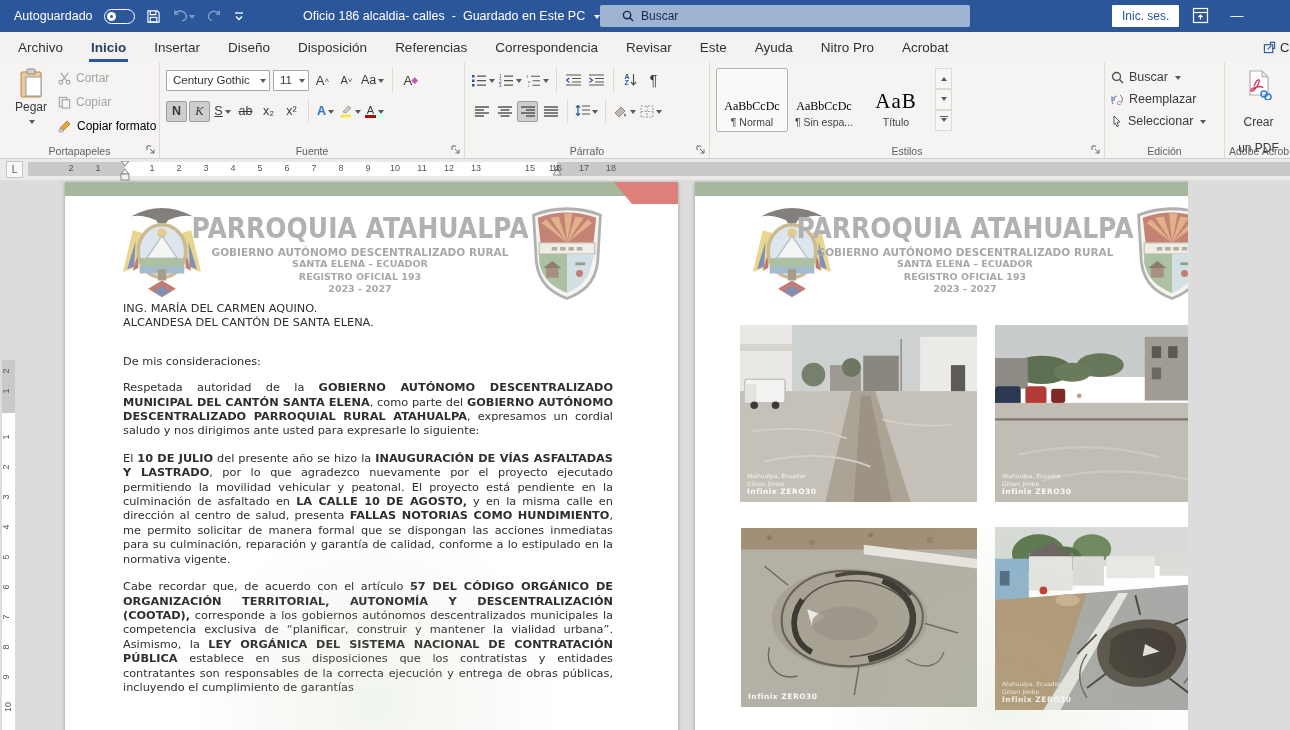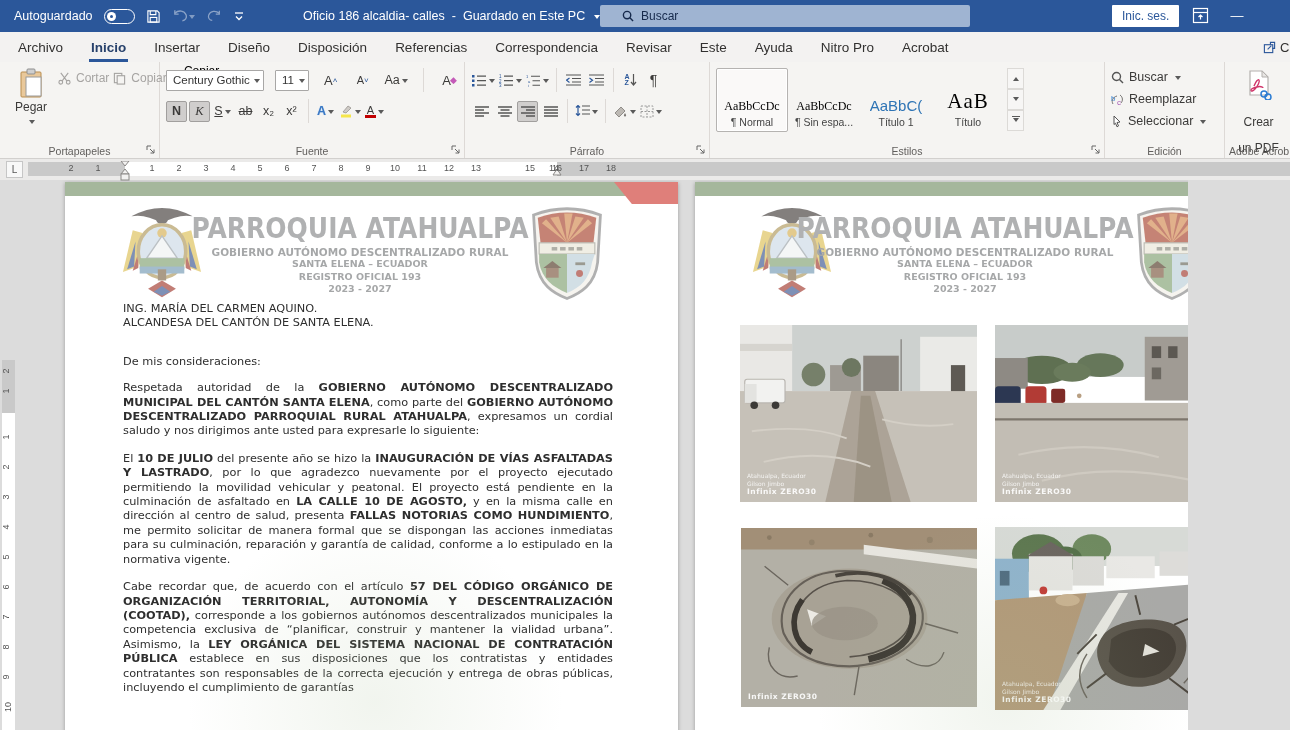--- a/index.html
+++ b/index.html
@@ -37,21 +37,21 @@
 .launch{position:absolute;right:3px;bottom:3px;width:11px;height:11px;display:flex;align-items:center;justify-content:center}
 .row{display:flex;align-items:center;height:28px}
 .ib{display:inline-flex;align-items:center;justify-content:center;min-width:21px;height:21px;border-radius:2px;color:#3b3a39;font-size:12.5px;padding:0 1px}
 .ib.on{background:#d0cecd;border:1px solid #a19f9e}
 .sep{width:1px;height:24px;background:#ddd9d6;margin:0 4px}
 .dd{width:0;height:0;border:3px solid transparent;border-top:4px solid #5a5a5a;margin:4px 0 0 2px;display:inline-block}
 .dis{color:#a6a4a2}
 
 #g-clip{width:160px}
 #paste-big{position:absolute;left:8px;top:6px;width:46px;height:72px;display:flex;flex-direction:column;align-items:center;gap:2px;font-size:12px;color:#3b3a39}
-#clip-col{position:absolute;left:58px;top:6px;display:flex;flex-direction:row;gap:4px}
+#clip-col{position:absolute;left:58px;top:6px;display:flex;flex-direction:column;gap:4px}
 #clip-col .mini{display:flex;align-items:center;gap:5px;height:20px;font-size:12px}
 
 #g-font{width:305px}
 .combo{height:21px;border:1px solid #a8a7a6;background:#fff;display:flex;align-items:center;font-size:11.5px;color:#333;padding:0 3px 0 6px;border-radius:1px}
 
 .stylecard{width:72px;height:64px;border:1px solid transparent;border-radius:2px;display:flex;flex-direction:column;align-items:center;justify-content:flex-end;padding-bottom:3px;gap:2px}
 .stylecard.sel{background:#faf9f8;border-color:#b5b3b1;box-shadow:inset 0 0 0 1px #fff}
 .sprev{font-family:"Liberation Serif",serif;font-size:12px;color:#000;white-space:nowrap;overflow:hidden;max-width:68px}
 .sprev.h1,.sprev.h2{color:#2e74b5;font-family:"Liberation Sans",sans-serif}
 .sprev.h1{font-size:15px}.sprev.h2{font-size:13.5px}
@@ -247,21 +247,21 @@
       <span class="glabel">Portapapeles</span>
       <span class="launch">
           <svg width="9" height="9" viewBox="0 0 9 9" fill="none" stroke="#666" stroke-width="1">
             <path d="M1 1 v4 M1 1 h4"></path>
             <path d="M4 4 l4 4 M8 4.5 V8 H4.5"></path>
           </svg>
         </span>
     </div>
 
     <div class="group" id="g-font">
-      <div class="row" style="gap:11px">
+      <div class="row" style="gap:3px">
         <span class="combo" style="width:104px">
             <span style="flex:1">Century Gothic</span>
             <span class="dd"></span>
           </span>
         <span class="combo" style="width:36px">
             <span style="flex:1">11</span>
             <span class="dd"></span>
           </span>
         <span class="ib">
             <span style="font-size:13px">A</span>
@@ -454,24 +454,20 @@
 
     <div class="group" style="width:395px">
       <div class="row" style="height:68px;align-items:flex-start;padding-top:2px">
         <div class="stylecard sel">
           <span class="sprev">AaBbCcDc</span>
           <span class="slbl">¶ Normal</span>
         </div>
         <div class="stylecard">
           <span class="sprev">AaBbCcDc</span>
           <span class="slbl">¶ Sin espa...</span>
-        </div>
-        <div class="stylecard">
-          <span class="sprev h1">AaBbC(</span>
-          <span class="slbl">Título 1</span>
         </div>
         <div class="stylecard">
           <span class="sprev tt">AaB</span>
           <span class="slbl">Título</span>
         </div>
         <div id="style-arrows">
           <span class="sa">
               <span class="tri-u"></span>
             </span>
           <span class="sa">

